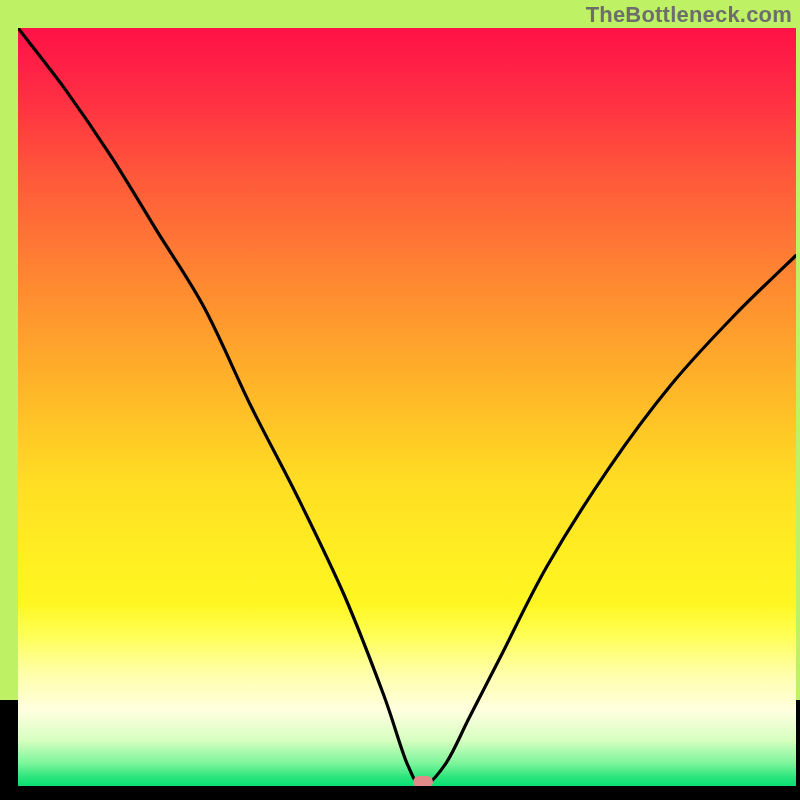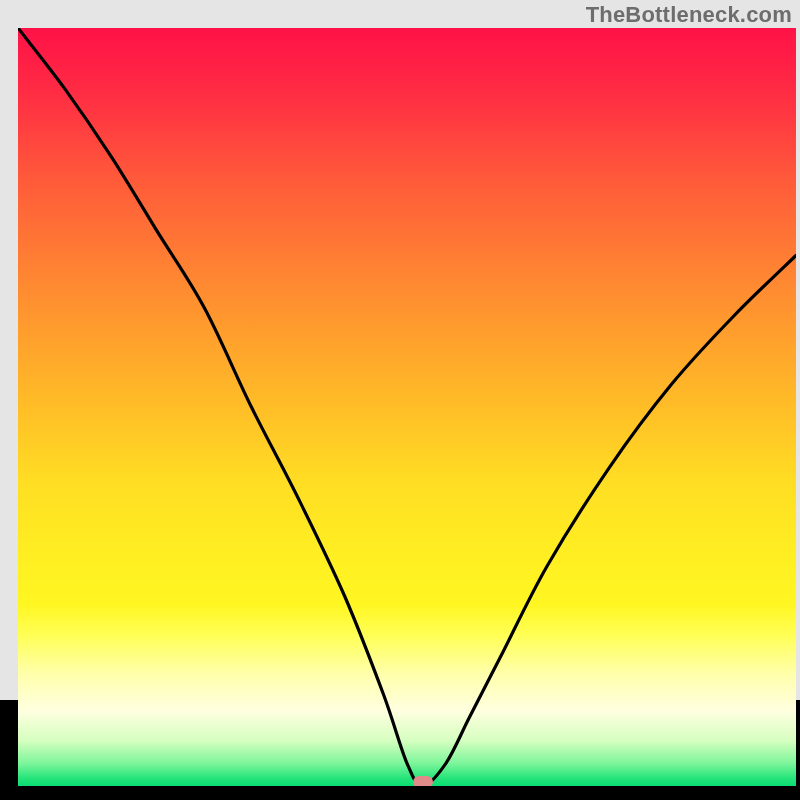--- a/index.html
+++ b/index.html
@@ -7,21 +7,21 @@
     padding: 0;
     width: 800px;
     height: 800px;
     background: #000;
     overflow: hidden;
   }
   .stage {
     position: relative;
     width: 800px;
     height: 700px;
-    background: #e5e5e5;
+    background: #bef264;
   }
   .watermark {
     position: absolute;
     top: 2px;
     right: 8px;
     font-family: Arial, Helvetica, sans-serif;
     font-size: 22px;
     font-weight: bold;
     color: #6d6d6d;
     z-index: 20;

